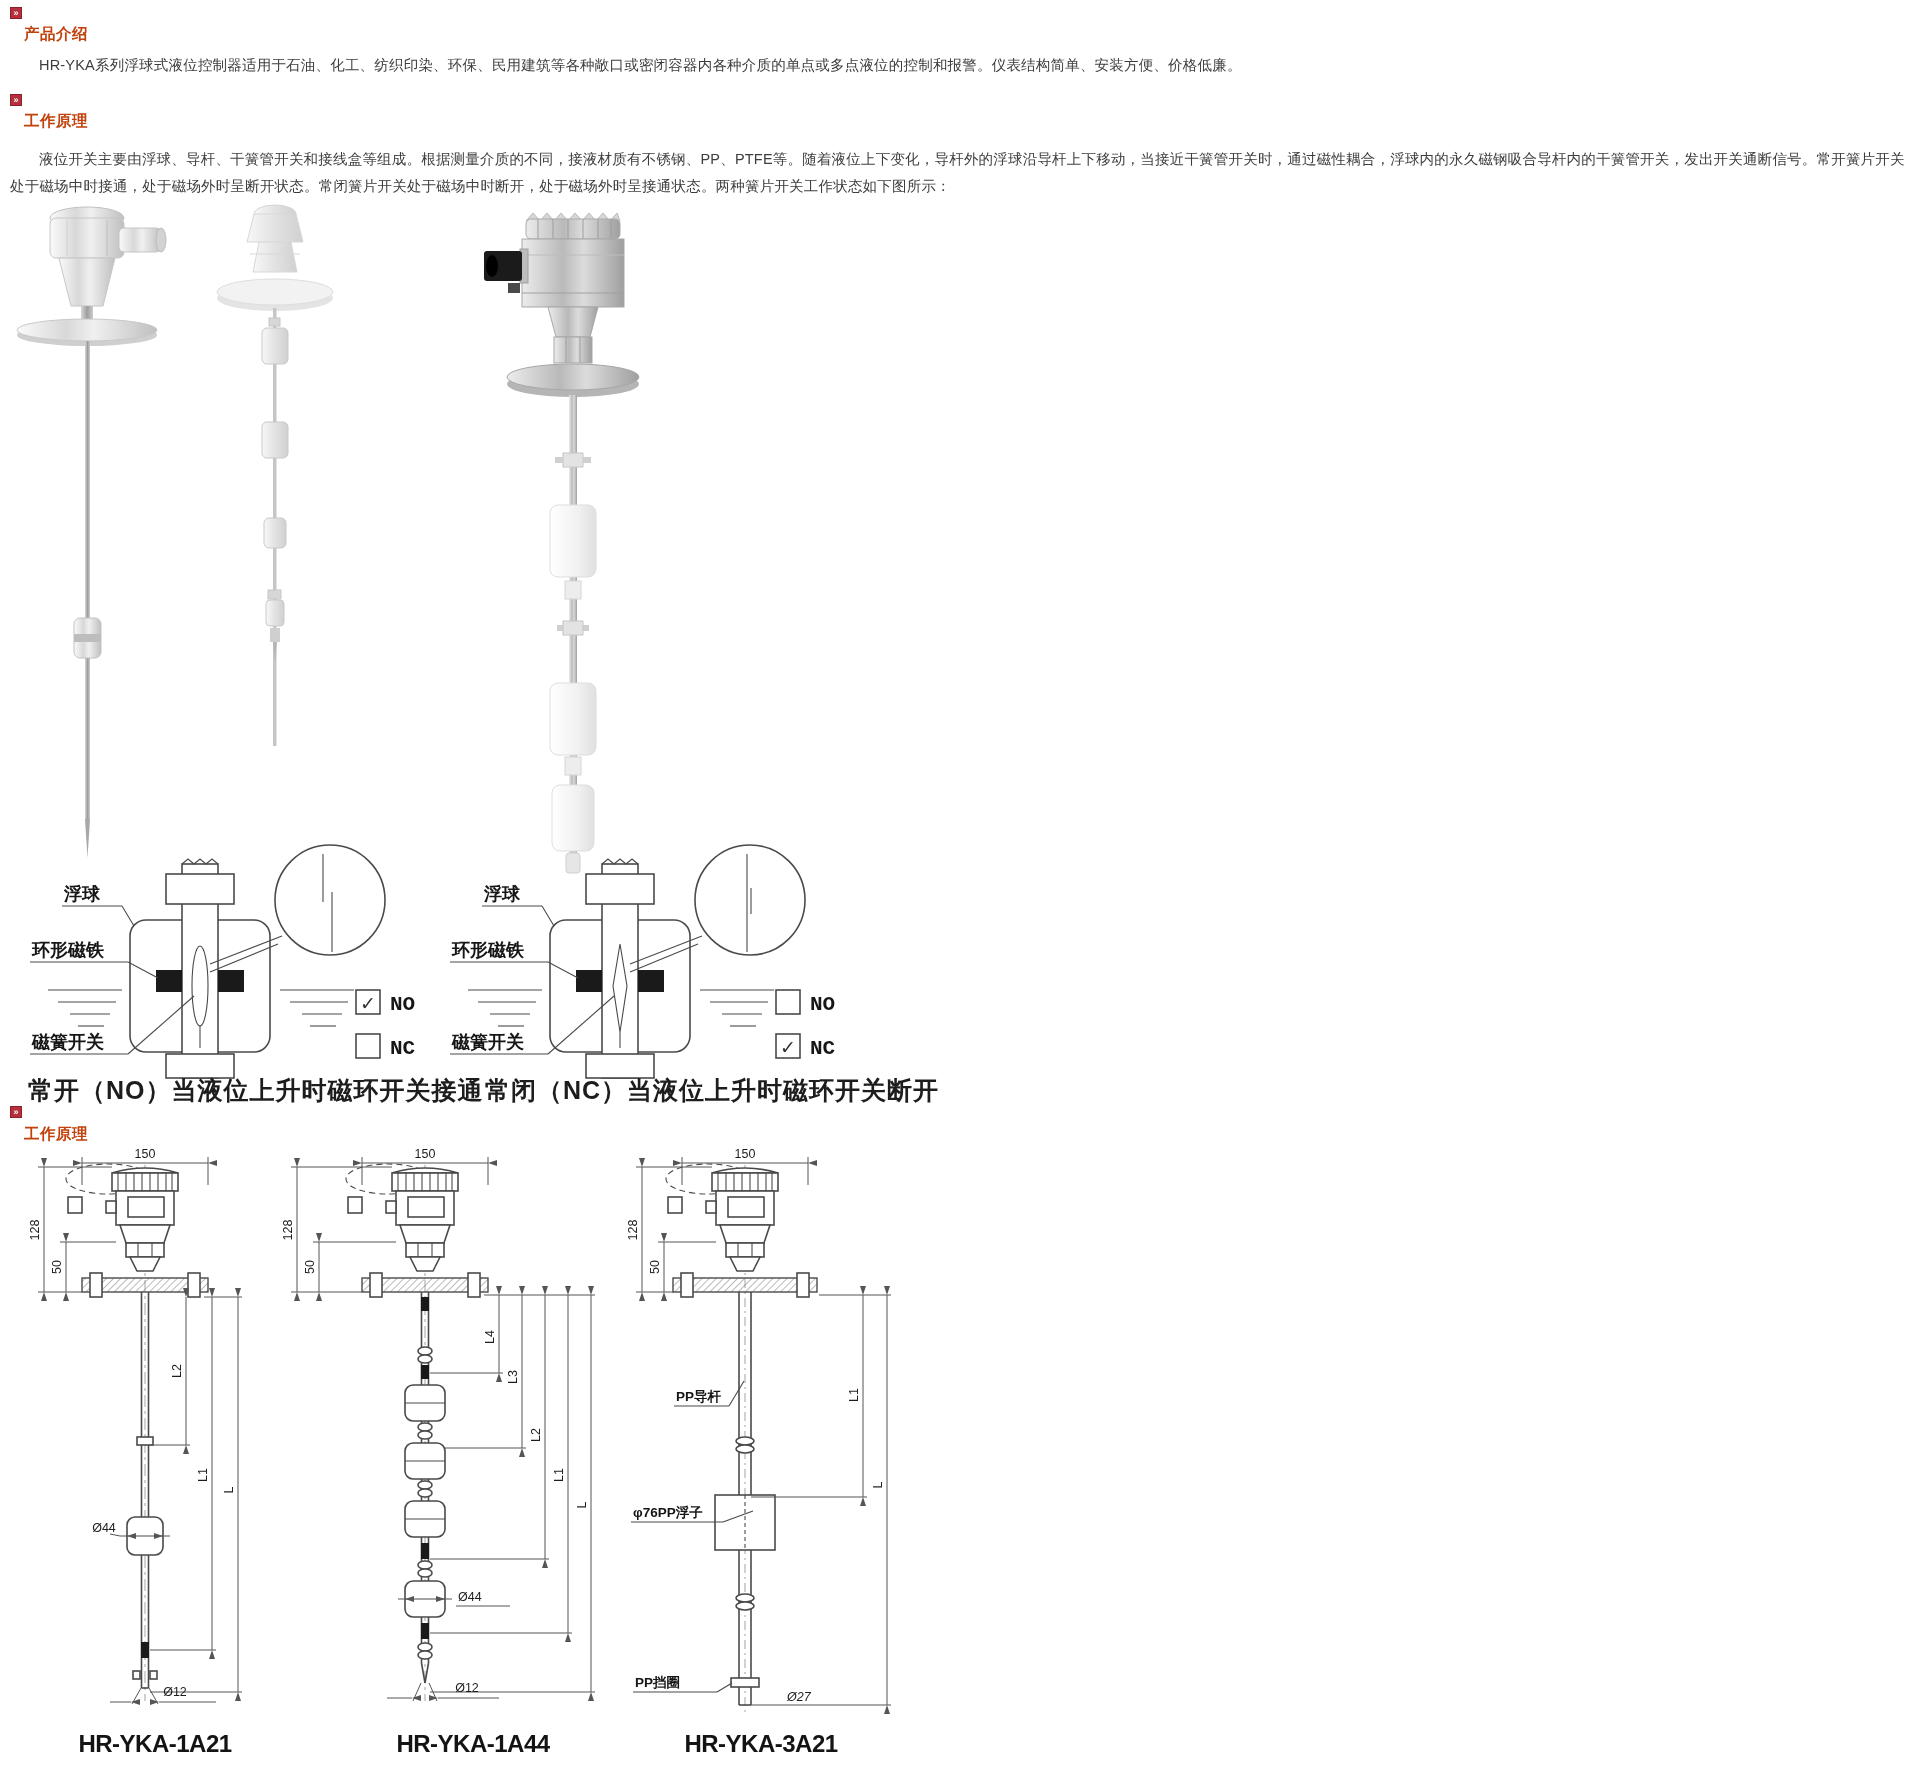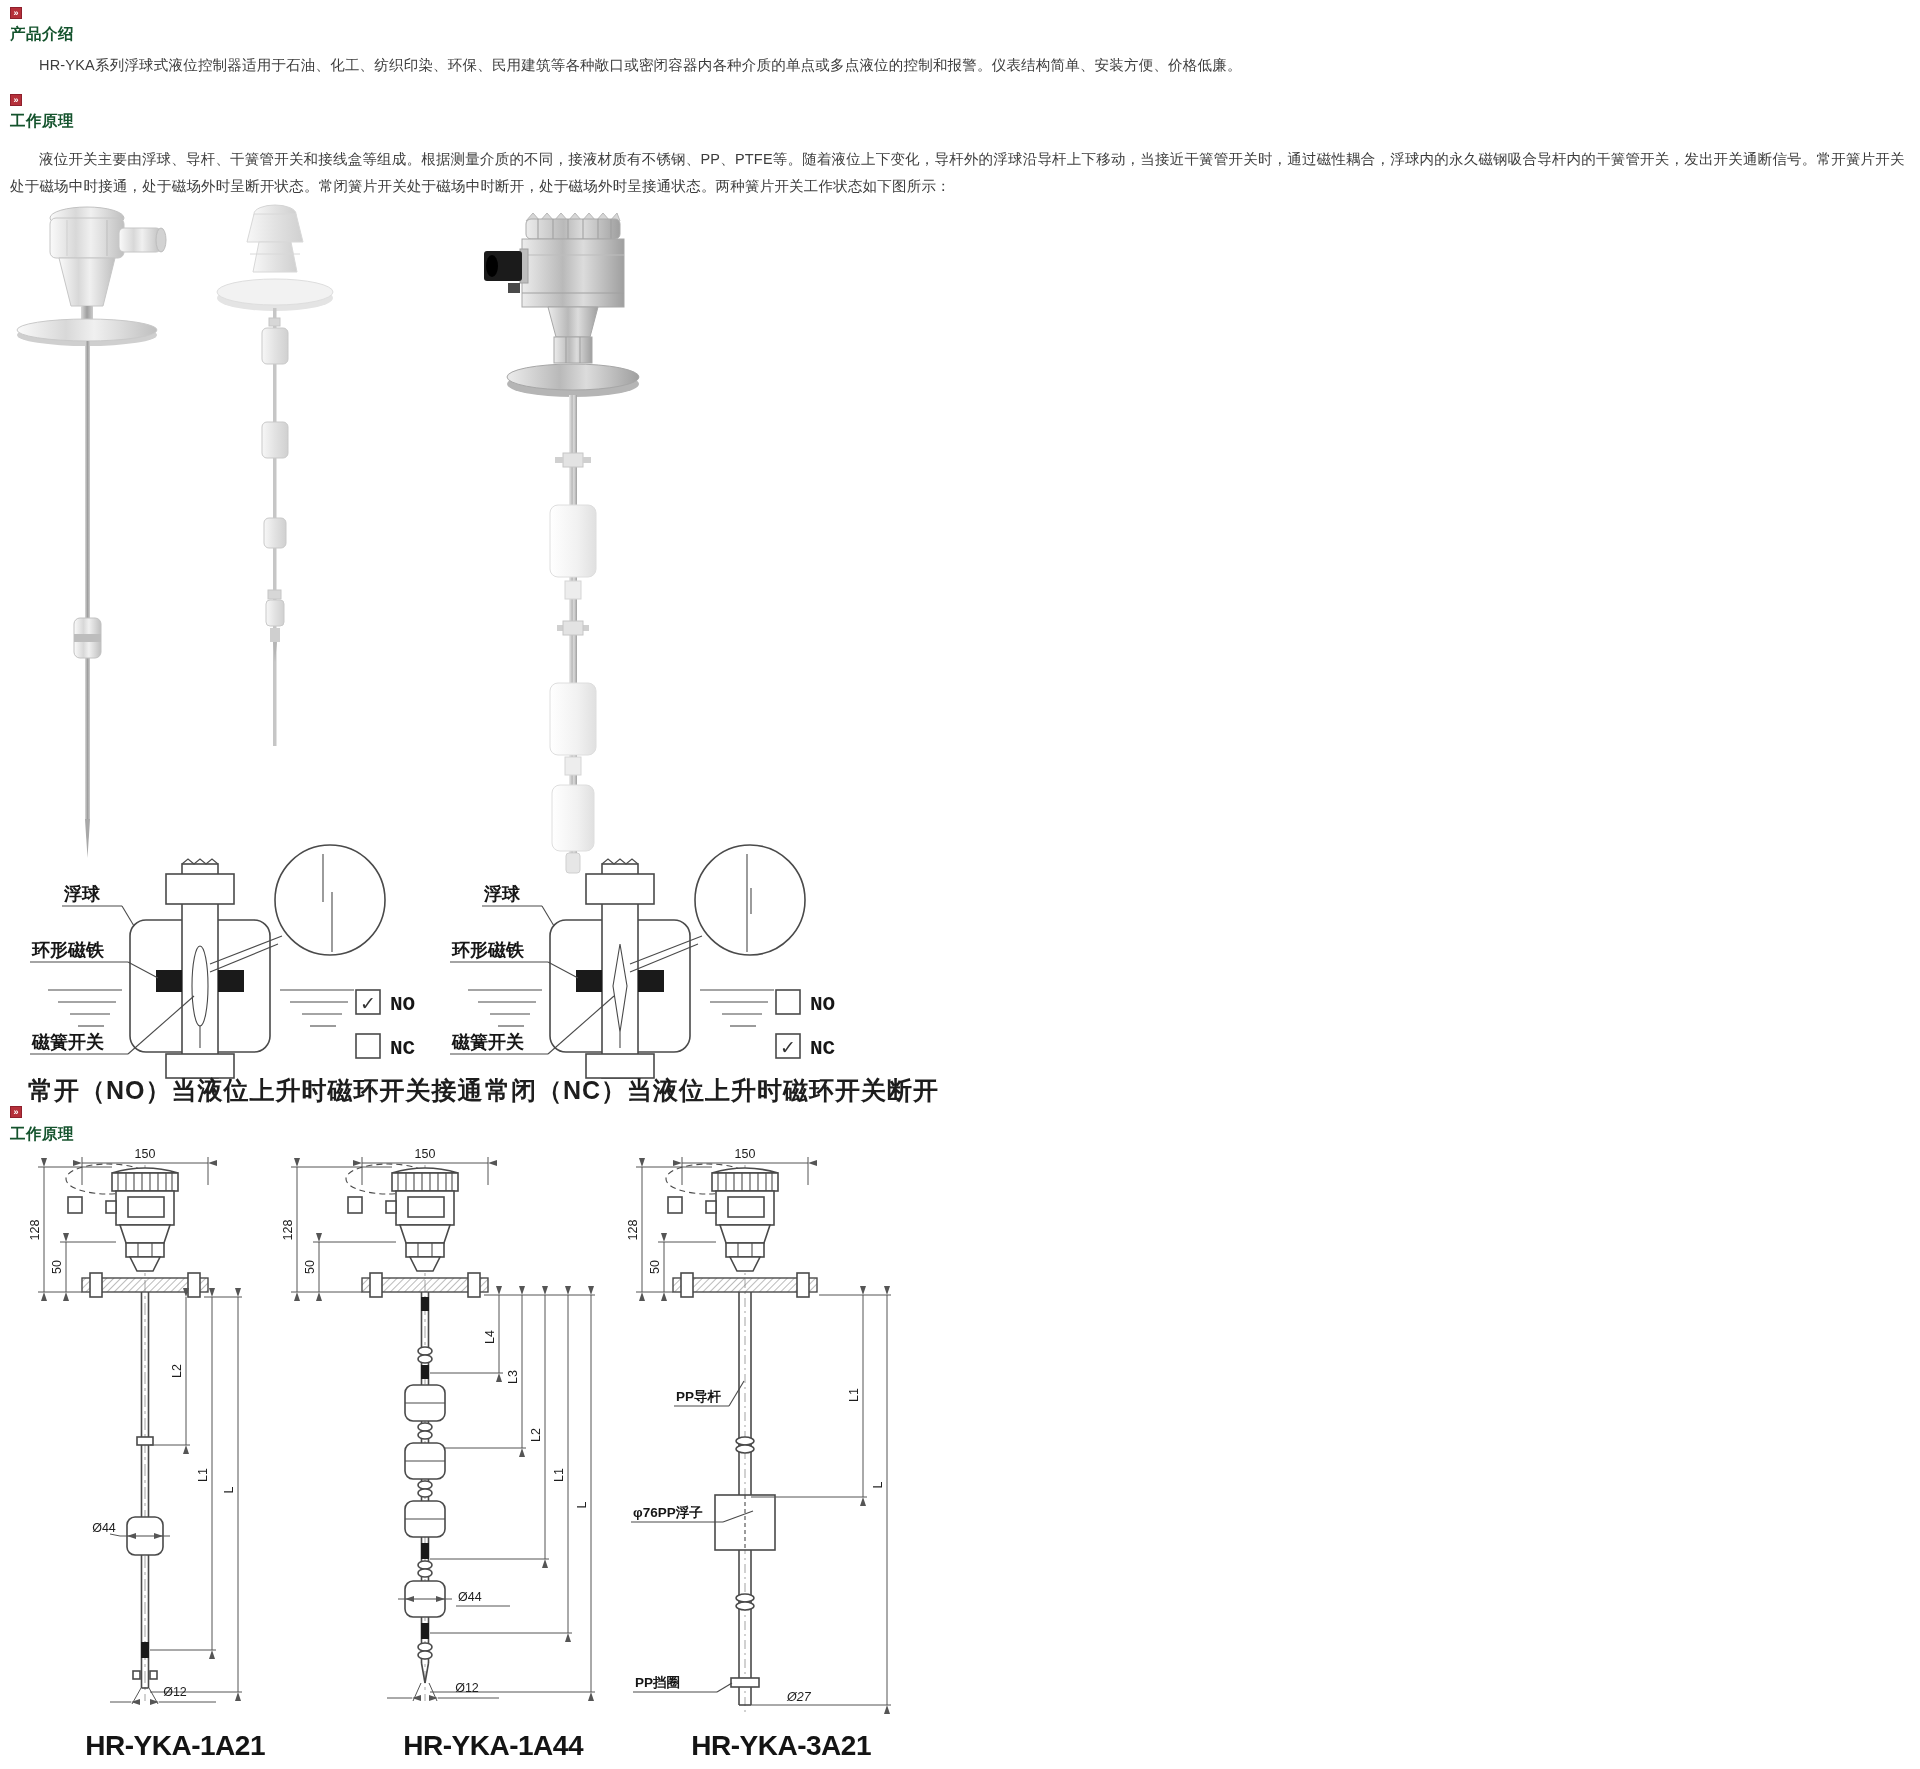--- a/index.html
+++ b/index.html
@@ -2,25 +2,25 @@
 <html><head>
 <meta charset="utf-8">
 <style>
 *{margin:0;padding:0;box-sizing:border-box}
 html,body{background:#fff}
 body{width:1920px;height:1769px;position:relative;overflow:hidden;
      font-family:"Liberation Sans","DejaVu Sans",sans-serif;color:#333}
 .anchor{position:absolute;left:10px;width:12px;height:12px;background:#b5303a;
         border:1px solid #8f1f2c;color:#fff;font-size:9px;line-height:10px;
         text-align:center;font-weight:bold;cursor:pointer}
-.sec-h{position:absolute;left:10px;font-size:15.5px;font-weight:bold;color:#14532d;letter-spacing:.5px}
+.sec-h{position:absolute;left:24px;font-size:15.5px;font-weight:bold;color:#c2410c;letter-spacing:.5px}
 .para{position:absolute;left:10px;width:1902px;font-size:14.5px;line-height:27px;
       color:#3d3d3d;text-indent:2em;letter-spacing:.2px}
 .caption{position:absolute;font-size:25px;font-weight:700;color:#1d1d1d;letter-spacing:1px}
-.model{position:absolute;width:220px;text-align:right;font-size:28px;font-weight:700;
+.model{position:absolute;width:220px;text-align:center;font-size:24px;font-weight:700;
        color:#141414;letter-spacing:-.5px}
 svg{position:absolute;overflow:visible}
 svg text{font-family:"Liberation Sans",sans-serif}
 .pl{stroke:#4a4a4a;stroke-width:1.6;fill:none}
 .pf{fill:#fff;stroke:#4a4a4a;stroke-width:1.6}
 .thin{stroke:#4a4a4a;stroke-width:1.1;fill:none}
 .dm{stroke:#555;stroke-width:1;fill:none}
 .ct{stroke:#999;stroke-width:.9;fill:none}
 .blk{fill:#1a1a1a}
 .dim-t{font-size:12.5px;fill:#1d1d1d}

